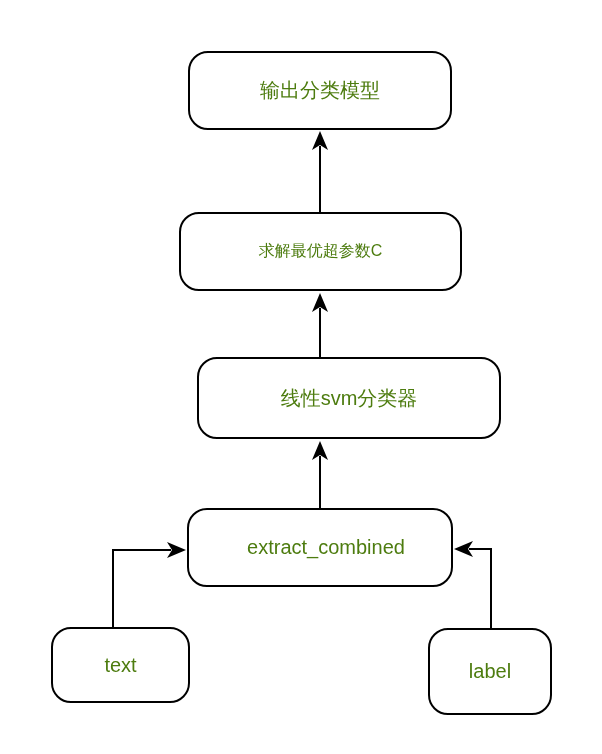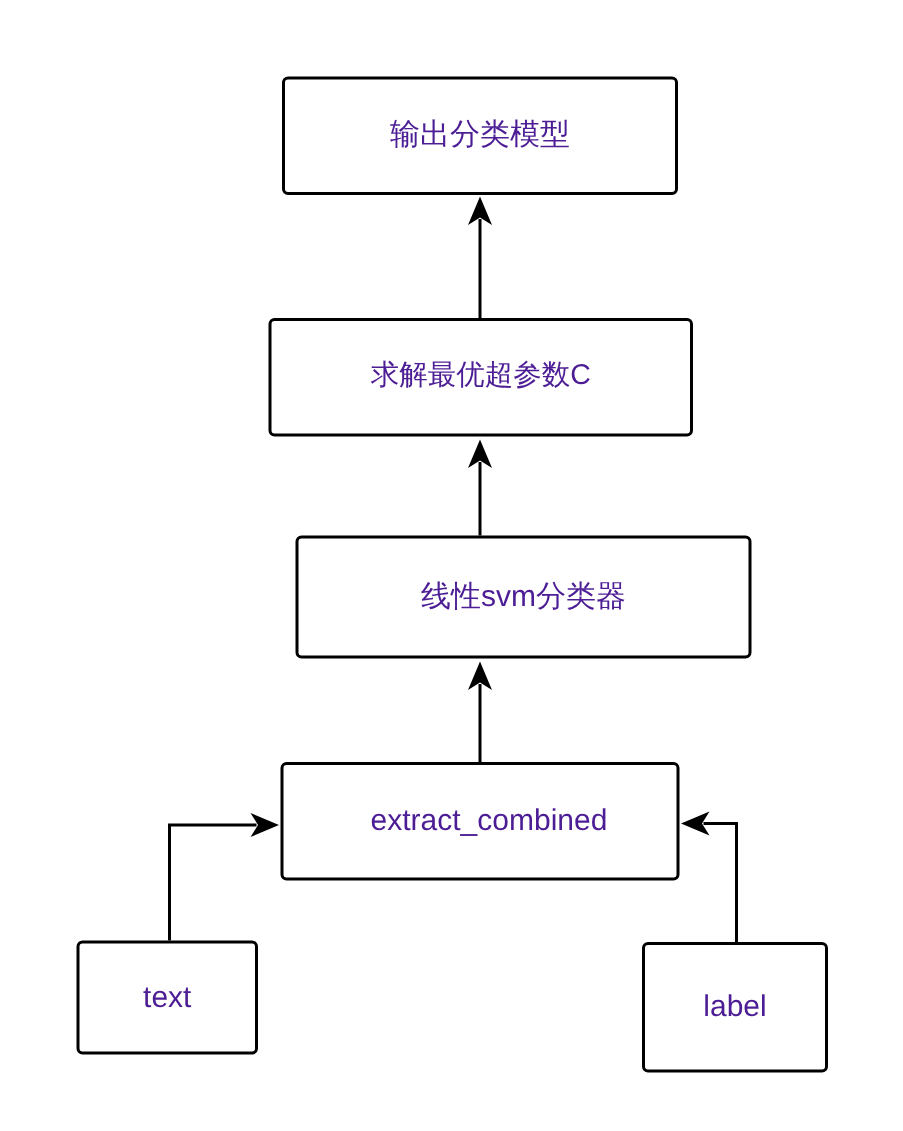--- a/index.html
+++ b/index.html
@@ -20,37 +20,37 @@
     left: 0;
     top: 0;
     width: 602px;
     height: 754px;
   }
   .node {
     position: absolute;
     box-sizing: border-box;
     background: #ffffff;
     border: 2px solid #000000;
-    border-radius: 4px;
+    border-radius: 20px;
     display: flex;
     flex-direction: column;
     align-items: center;
     justify-content: center;
     text-align: center;
     font-size: 20px;
     line-height: 1.42;
-    color: #4c1d95;
+    color: #4d7c0f;
     white-space: nowrap;
   }
   
   .node-output   { left: 188px; top:  51px; width: 264px; height: 79px; }
-  .node-hyper    { left: 179px; top: 212px; width: 283px; height: 79px; font-size: 19px; }
+  .node-hyper    { left: 179px; top: 212px; width: 283px; height: 79px; font-size: 16px; }
   .node-svm      { left: 187px; top: 357px; width: 304px; height: 82px; margin-left: 10px; }
   .node-extract  { left: 187px; top: 508px; width: 266px; height: 79px; padding-left: 12px; }
-  .node-text     { left:  51px; top: 627px; width: 121px; height: 76px; }
+  .node-text     { left:  51px; top: 627px; width: 139px; height: 76px; }
   .node-label    { left: 428px; top: 628px; width: 124px; height: 87px; }
   .edge-line {
     stroke: #000000;
     stroke-width: 2;
     fill: none;
   }
   .edge-head {
     fill: #000000;
     stroke: none;
   }

